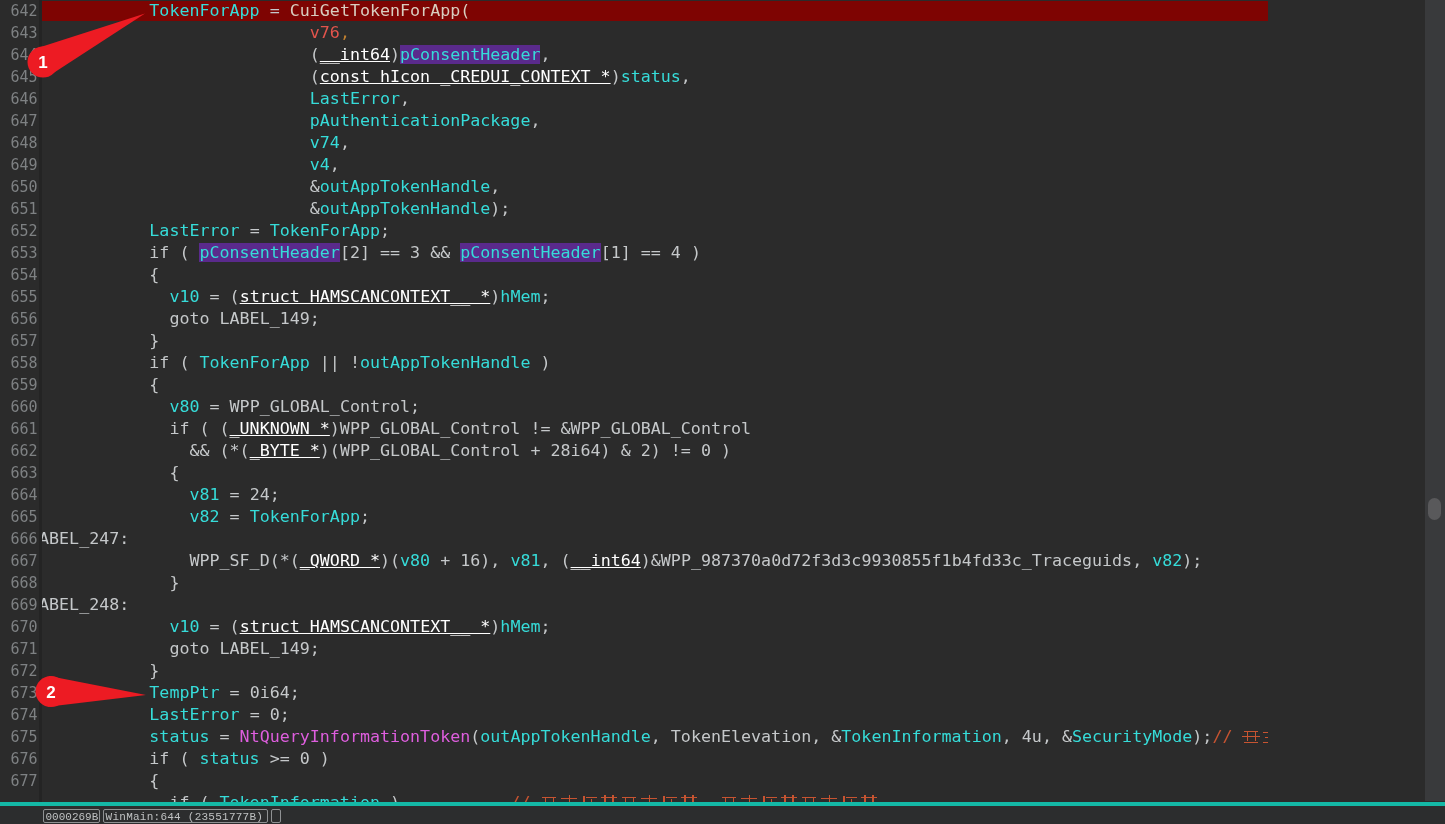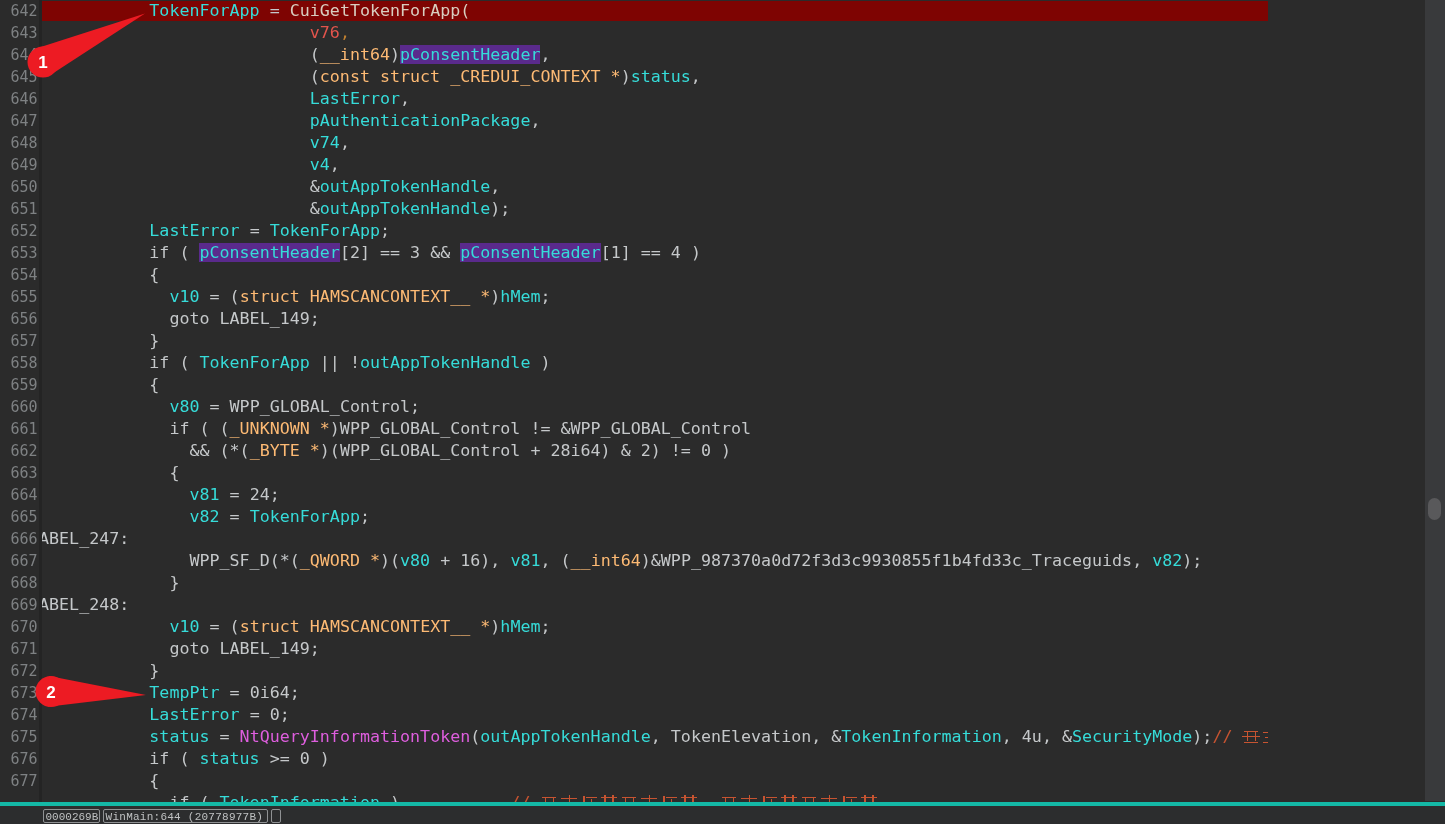--- a/index.html
+++ b/index.html
@@ -2,21 +2,21 @@
 <html><head>
 <meta charset="utf-8">
 <style>
   * { margin:0; padding:0; box-sizing:border-box; }
   html,body { width:1445px; height:824px; overflow:hidden; background:#2b2b2b; }
   #stage { position:relative; width:1445px; height:824px; font-family:"Liberation Mono", monospace; }
   #codewrap { position:absolute; left:0; top:0; width:1268px; height:802px; overflow:hidden; }
   #redrow { position:absolute; left:42px; top:1px; right:0; height:20px; background:#7e0402; }
   pre.code { position:absolute; left:29px; top:0; font-size:16.66px; line-height:22px; color:#c5c8ca; white-space:pre; }
   .c { color:#36dcd9; }
-  .y { color:#fdba74; }
+  .y { color:#ffffff;text-decoration:underline; }
   .m { color:#de5ede; }
   .r { color:#e2544c; }
   .o { color:#c75431; }
   .cm { color:#c08030; }
   .hl { background:#5a2a8c; }
   #gutter { position:absolute; left:0; top:0; width:42px; height:802px; background:#2b2b2b; border-right:3px solid #242424; }
   pre.nums { position:absolute; right:1.5px; top:0; font-size:15px; line-height:22px; color:#7e8183; text-align:right; white-space:pre; }
   #track { position:absolute; left:1424.7px; top:0; width:20.3px; height:801px; background:#393a3c; }
   #thumb { position:absolute; left:3.3px; top:497.5px; width:13.5px; height:22px; border-radius:7px; background:#59595b; }
   #bar { position:absolute; left:0; top:802px; width:1445px; height:26px; background:#2c2d2e; border-top:4px solid #14b8a6; }
@@ -30,21 +30,21 @@
   .zsp { display:inline-block; width:20px; }
 </style>
 </head>
 <body>
 <div id="stage">
   <div id="codewrap">
     <div id="redrow"></div>
     <pre class="code" id="codepre">            <span class="c">TokenForApp</span> = <span style="color:#d8cec0">CuiGetTokenForApp(</span>
                             <span class="r">v76</span><span class="cm">,</span>
                             (<span class="y">__int64</span>)<span class="hl"><span class="c">pConsentHeader</span></span>,
-                            (<span class="y">const struct _CREDUI_CONTEXT *</span>)<span class="c">status</span>,
+                            (<span class="y">const hIcon _CREDUI_CONTEXT *</span>)<span class="c">status</span>,
                             <span class="c">LastError</span>,
                             <span class="c">pAuthenticationPackage</span>,
                             <span class="c">v74</span>,
                             <span class="c">v4</span>,
                             &amp;<span class="c">outAppTokenHandle</span>,
                             &amp;<span class="c">outAppTokenHandle</span>);
             <span class="c">LastError</span> = <span class="c">TokenForApp</span>;
             if ( <span class="hl"><span class="c">pConsentHeader</span></span>[2] == 3 &amp;&amp; <span class="hl"><span class="c">pConsentHeader</span></span>[1] == 4 )
             {
               <span class="c">v10</span> = (<span class="y">struct HAMSCANCONTEXT__ *</span>)<span class="c">hMem</span>;
@@ -109,21 +109,21 @@
 675
 676
 677
 </pre>
     </div>
   <div id="track">
       <div id="thumb"></div>
     </div>
   <div id="bar">
     <div class="box" style="left:42.5px;width:57px;"><span style="letter-spacing:0;padding:1px 1px 0 2px;">0000269B</span></div>
-    <div class="box" style="left:102.6px;width:165px;"><span>WinMain:644 (20778977B)</span></div>
+    <div class="box" style="left:102.6px;width:165px;"><span>WinMain:644 (23551777B)</span></div>
     <div class="box" style="left:270.8px;width:10.5px;"></div>
   </div>
   <svg class="ar" width="1445" height="824" viewBox="0 0 1445 824">
     <circle cx="43" cy="62" r="15.5" fill="#ed1b23"></circle>
     <polygon points="145,13.5 34.5,49 47.7,76.8" fill="#ed1b23"></polygon>
     <text class="num" x="43" y="68" text-anchor="middle">1</text>
     <circle cx="51" cy="691.5" r="15.5" fill="#ed1b23"></circle>
     <polygon points="146,695 49,676.1 47.9,706.7" fill="#ed1b23"></polygon>
     <text class="num" x="51" y="697.5" text-anchor="middle">2</text>
   </svg>

